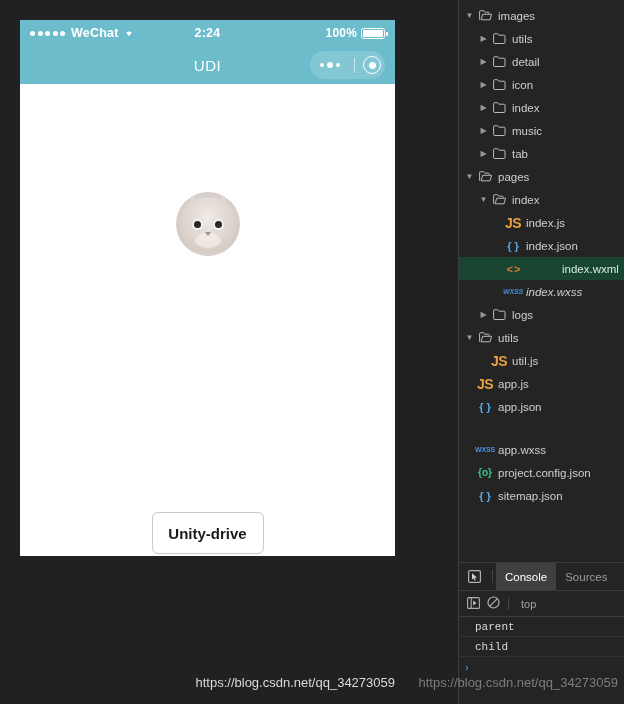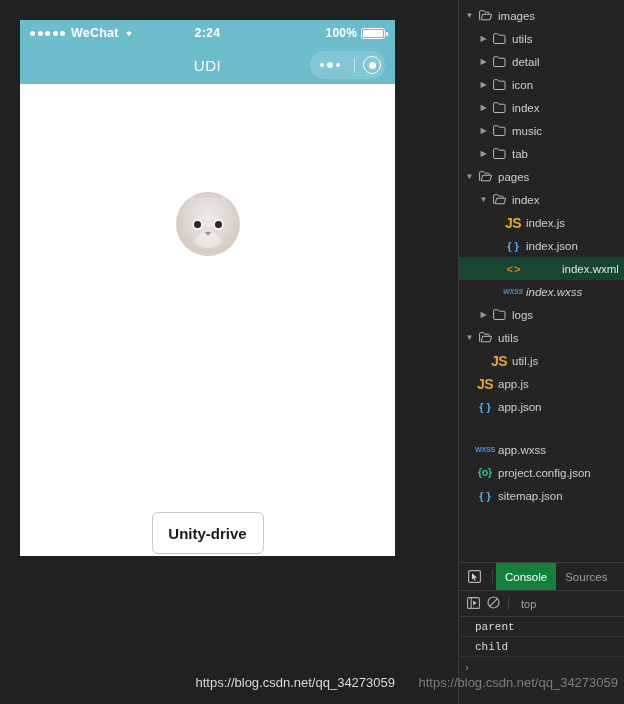--- a/index.html
+++ b/index.html
@@ -113,21 +113,21 @@
   .ic-wxss { color: #4c8fd6; font-size: 7px; font-weight: bold; letter-spacing: -0.2px; }
 
   #console-panel { flex: 1; background: #242424; border-top: 1px solid #3c3c3c; display: flex; flex-direction: column; }
   #console-tabbar { height: 28px; display: flex; align-items: stretch; border-bottom: 1px solid #3c3c3c; }
   #inspect-button { width: 30px; display:flex; align-items:center; justify-content:center; cursor:pointer; }
   .tabbar-sep { width: 1px; margin: 7px 3px; background: #454545; }
   .dt-tab {
     padding: 0 9px; display:flex; align-items:center;
     color: #9d9d9d; font-size: 11.5px; cursor: pointer;
   }
-  .dt-tab.active { background: #15803d; color: #ffffff; }
+  .dt-tab.active { background: #404040; color: #ffffff; }
   #console-toolbar { height: 26px; display: flex; align-items: center; gap: 7px; padding: 0 8px; border-bottom: 1px solid #3c3c3c; }
   #console-context { color: #a5a5a5; font-size: 11px; margin-left: 4px; }
   .console-row {
     height: 20px; display: flex; align-items: center;
     padding-left: 16px; border-bottom: 1px solid #323232;
     color: #dadada; font-size: 11px;
     font-family: "Liberation Mono", monospace;
   }
   #console-prompt { height: 20px; display: flex; align-items: center; padding-left: 6px; color: #5c9ce6; font-size: 11px; }
 

